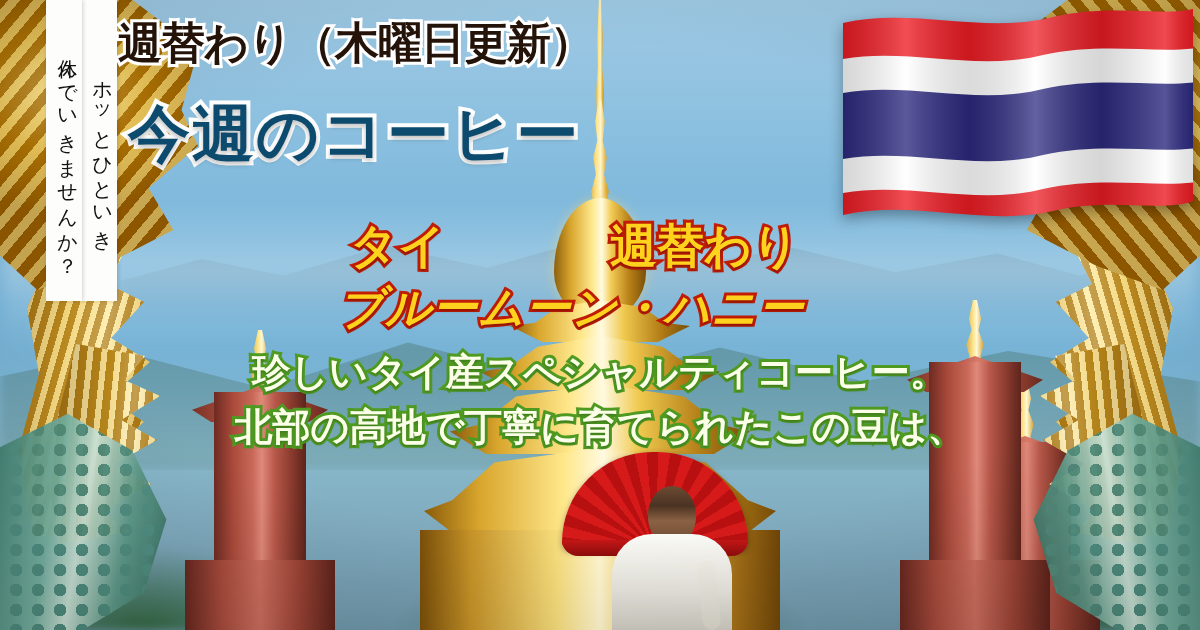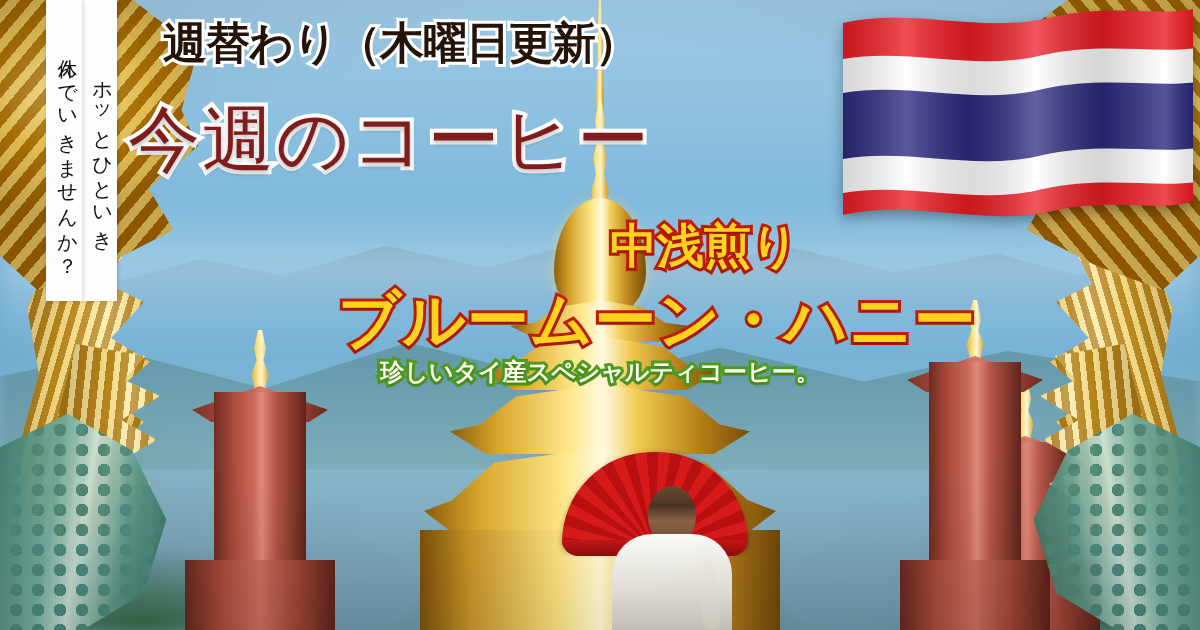--- a/index.html
+++ b/index.html
@@ -206,49 +206,48 @@
 
   
   .jp{font-family:"DejaVu Sans","Liberation Sans",sans-serif;}
 
   #kicker{
     position:absolute;left:118px;top:14px;
     font-size:44px;font-weight:700;letter-spacing:-1px;
     color:#241309;
     -webkit-text-stroke:6px #ffffff;paint-order:stroke fill;
     white-space:nowrap;
-    margin-left:45px;
   }
   #title{
     position:absolute;left:128px;top:92px;
-    font-size:72px;font-weight:400;letter-spacing:2px;
-    color:#7f1d1d;
+    font-size:62px;font-weight:700;letter-spacing:2px;
+    color:#0c4a6e;
     -webkit-text-stroke:8px #ffffff;paint-order:stroke fill;
     white-space:nowrap;
     text-shadow:0 3px 5px rgba(0,0,0,.25);
   }
 
   .gold-line{
     position:absolute;
     font-family:"DejaVu Sans","Liberation Sans",sans-serif;
     font-weight:700;
     color:#ffd21e;
     -webkit-text-stroke:6px #c01c06;paint-order:stroke fill;
     white-space:nowrap;
     text-shadow:0 2px 3px rgba(0,0,0,.28);
   }
   #origin{left:350px;top:215px;font-size:47px;}
   #roast{left:610px;top:215px;font-size:47px;}
-  #beanname{left:338px;top:278px;font-size:62px;letter-spacing:1px;}
+  #beanname{left:338px;top:278px;font-size:45px;letter-spacing:1px;font-style:italic;}
 
   #desc{
     position:absolute;left:0;right:0;top:345px;
     text-align:center;
     font-family:"DejaVu Sans","Liberation Sans",sans-serif;
-    font-size:24px;font-weight:700;line-height:55px;letter-spacing:0px;
+    font-size:38px;font-weight:700;line-height:55px;letter-spacing:0px;
     color:#fbffe8;
     -webkit-text-stroke:6px #4f9b22;paint-order:stroke fill;
     text-shadow:0 2px 3px rgba(0,0,0,.22);
   }
   #desc div{white-space:nowrap;}
 </style>
 </head>
 <body>
 
 <div id="poster">
@@ -341,22 +340,24 @@
     </svg>
   </div>
 
   <div class="vstrip jp" id="vstrip-a">ホッとひといき</div>
   <div class="vstrip jp" id="vstrip-b">休んでいきませんか？</div>
 
   <div class="jp" id="kicker">週替わり（木曜日更新）</div>
 
   <div class="jp" id="title">今週のコーヒー</div>
 
-
-  <div class="gold-line" id="roast">中浅煎り</div>
+  <div class="gold-line" id="origin">タイ</div>
+
+  <div class="gold-line" id="roast">週替わり</div>
 
   <div class="gold-line" id="beanname">ブルームーン・ハニー</div>
 
   <div class="jp" id="desc">
     <div>珍しいタイ産スペシャルティコーヒー。</div>
+    <div>北部の高地で丁寧に育てられたこの豆は、</div>
   </div>
 
 </div>
 
 </body></html>

